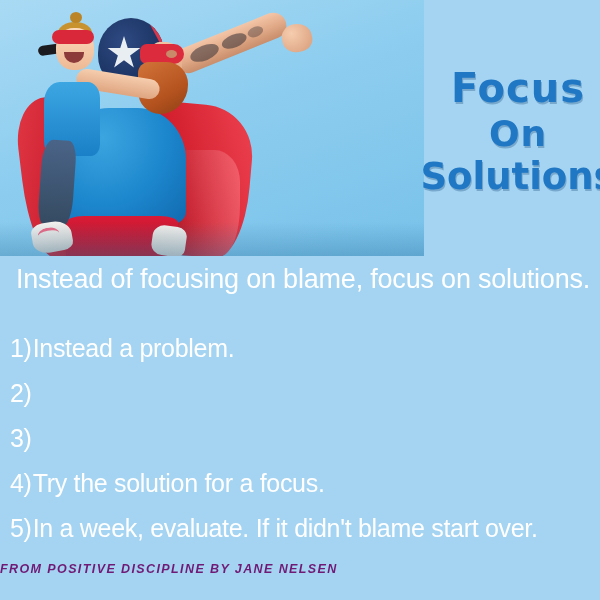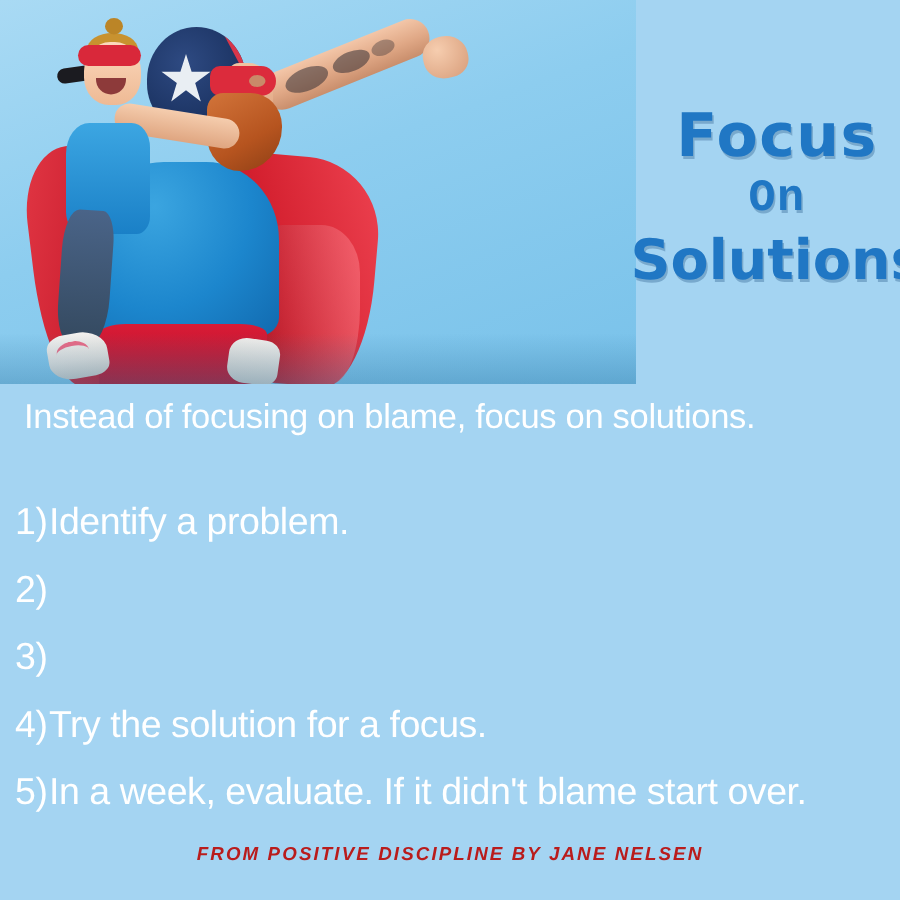--- a/index.html
+++ b/index.html
@@ -278,28 +278,28 @@
   .title-line {
     font-family: "DejaVu Sans", sans-serif;
     font-weight: bold;
     font-size: 40px;
     line-height: 1.05;
     letter-spacing: 1px;
     color: #2077c4;
     text-shadow: 1px 2px 0 rgba(20,70,120,0.30);
     white-space: nowrap;
   }
-  .title-line.small { font-size: 30px; font-family: Liberation Mono, monospace; }
+  .title-line.small { font-size: 36px; }
   .title-line.wide  { font-size: 37px; letter-spacing: 0px; }
 
   
   .lede {
     position: absolute;
     left: 16px; top: 264px;
-    font-size: 23px;
+    font-size: 27px;
     color: #ffffff;
     letter-spacing: -0.2px;
     white-space: nowrap;
   }
   .steps {
     position: absolute;
     left: 10px; top: 334px;
     width: 586px;
   }
   .step {
@@ -310,26 +310,25 @@
     height: 45px;
     letter-spacing: -0.3px;
     white-space: nowrap;
   }
   .step-num { margin-right: 1px; }
 
   .credit {
     position: absolute;
     left: 0; right: 0;
     top: 562px;
-    text-align: center;
     font-size: 12.5px;
     font-weight: bold;
     font-style: italic;
     letter-spacing: 1.4px;
-    color: #b91c1c;
+    color: #701a75;
   }
 </style>
 </head>
 <body>
 
 <div class="poster">
 
   <div class="photo">
     <div class="photo-stage">
       <div class="cape-left"></div>
@@ -381,21 +380,21 @@
     <div class="title-line">Focus</div>
     <div class="title-line small">On</div>
     <div class="title-line wide">Solutions</div>
   </div>
 
   <div class="lede">Instead of focusing on blame, focus on solutions.</div>
 
   <div class="steps">
     <div class="step">
       <span class="step-num">1)</span>
-      <span class="step-text">Identify a problem.</span>
+      <span class="step-text">Instead a problem.</span>
     </div>
     <div class="step">
       <span class="step-num">2)</span>
     </div>
     <div class="step">
       <span class="step-num">3)</span>
     </div>
     <div class="step">
       <span class="step-num">4)</span>
       <span class="step-text">Try the solution for a focus.</span>

